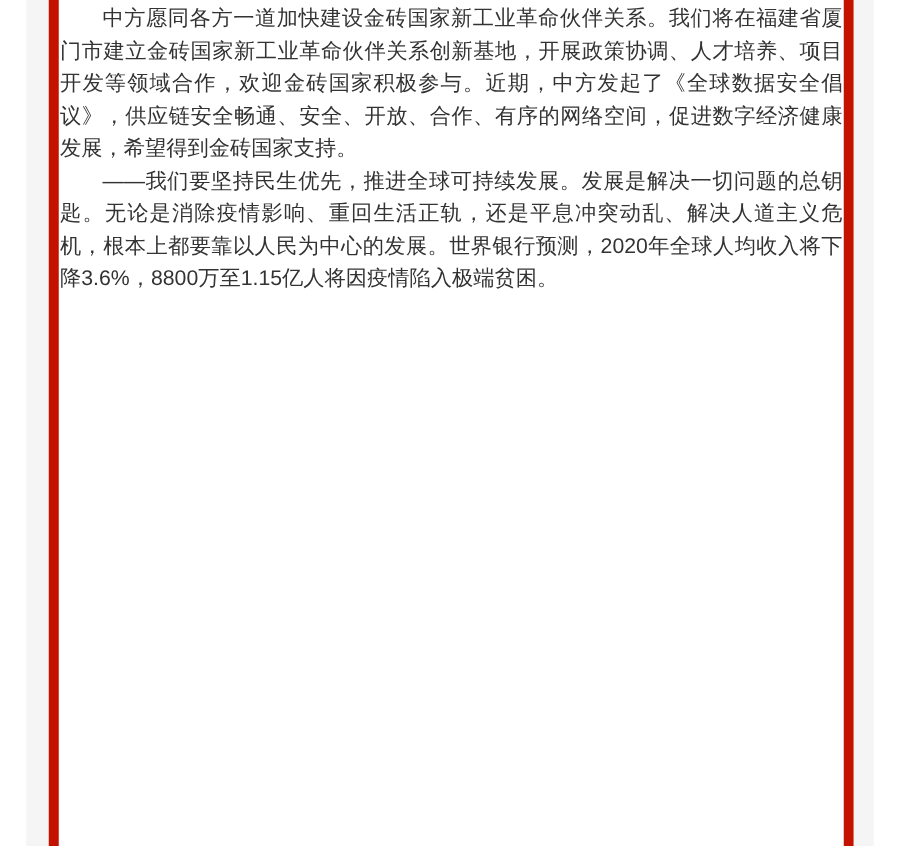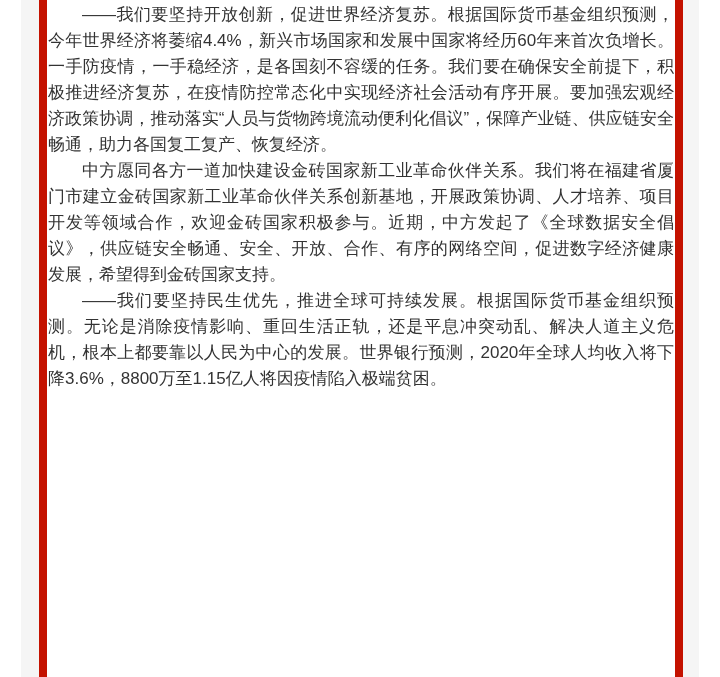--- a/index.html
+++ b/index.html
@@ -47,18 +47,17 @@
 <body>
 
 <div class="page" style="background-color: rgb(255, 255, 255);">
 
   <div class="strip strip-gray-left" style="background-color: rgb(245, 245, 245);"></div>
   <div class="strip bar-red-left" style="background-color: rgb(196, 18, 0);"></div>
   <div class="strip bar-red-right" style="background-color: rgb(196, 18, 0);"></div>
   <div class="strip strip-gray-right" style="background-color: rgb(245, 245, 245);"></div>
 
   <div class="article" style="color: rgb(51, 51, 51);">
-    <p>——我们要坚持开放创新，促进世界经济复苏。根据国际货币基金组织预测，今年世界经济将萎缩4.4%，新兴市场国家和发展中国家将经历60年来首次负增长。一手防疫情，一手稳经济，是各国刻不容缓的任务。我们要在确保安全前提下，积极推进经济复苏，在疫情防控常态化中实现经济社会活动有序开展。要加强宏观经济政策协调，推动落实“人员与货物跨境流动便利化倡议”，保障产业链、供应链安全畅通，助力各国复工复产、恢复经济。</p>
     <p>中方愿同各方一道加快建设金砖国家新工业革命伙伴关系。我们将在福建省厦门市建立金砖国家新工业革命伙伴关系创新基地，开展政策协调、人才培养、项目开发等领域合作，欢迎金砖国家积极参与。近期，中方发起了《全球数据安全倡议》，供应链安全畅通、安全、开放、合作、有序的网络空间，促进数字经济健康发展，希望得到金砖国家支持。</p>
-    <p>——我们要坚持民生优先，推进全球可持续发展。根据国际货币基金组织预测。无论是消除疫情影响、重回生活正轨，还是平息冲突动乱、解决人道主义危机，根本上都要靠以人民为中心的发展。世界银行预测，2020年全球人均收入将下降3.6%，8800万至1.15亿人将因疫情陷入极端贫困。</p>
+    <p>——我们要坚持民生优先，推进全球可持续发展。发展是解决一切问题的总钥匙。无论是消除疫情影响、重回生活正轨，还是平息冲突动乱、解决人道主义危机，根本上都要靠以人民为中心的发展。世界银行预测，2020年全球人均收入将下降3.6%，8800万至1.15亿人将因疫情陷入极端贫困。</p>
   </div>
 
 </div>
 
 </body></html>

